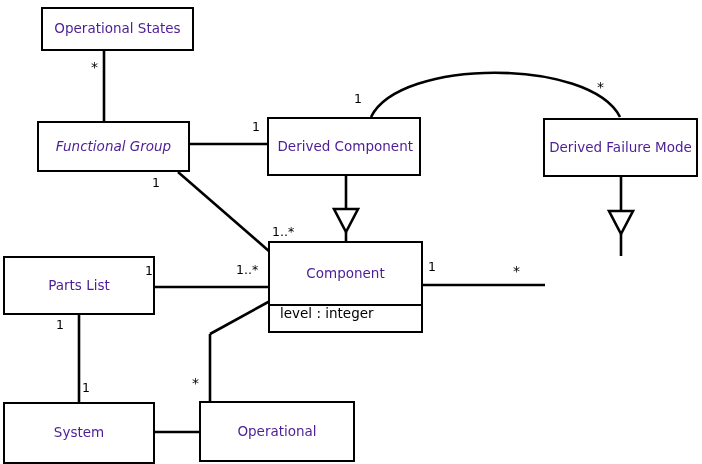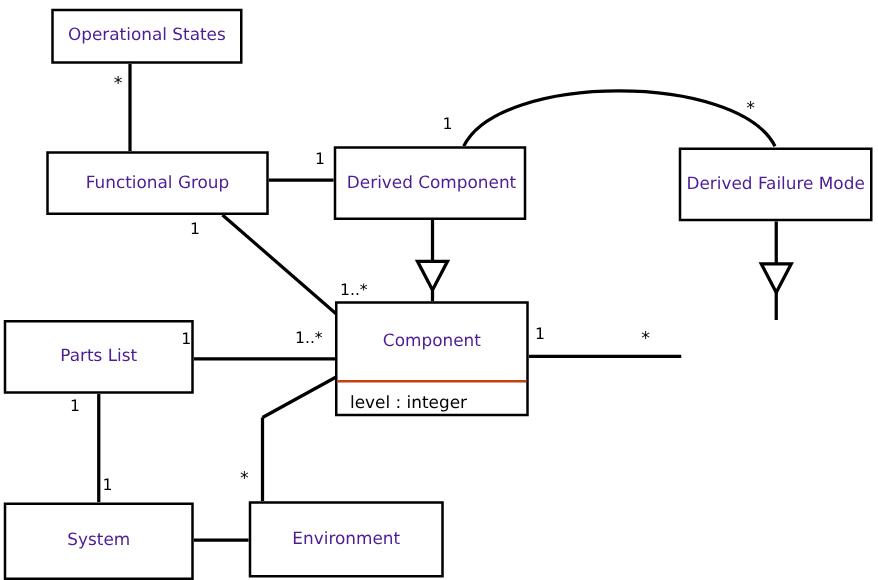--- a/index.html
+++ b/index.html
@@ -44,23 +44,23 @@
   }
   .uml-name-text {
     font-size: 13.5px;
     color: #4c1d95;
     line-height: 1.15;
     text-align: center;
     white-space: nowrap;
   }
   .uml-attr-compartment {
     flex: 0 0 auto;
-    border-top: 2px solid #c2410c;
+    border-top: 2px solid #000000;
     display: flex;
-    align-items: flex-end;
+    align-items: flex-start;
     box-sizing: border-box;
     padding: 0 10px;
   }
   .uml-attr-text {
     font-size: 13.5px;
     color: #000000;
     line-height: 1.15;
     white-space: nowrap;
   }
   .edge-label {
@@ -109,21 +109,21 @@
     <line x1="210" y1="401" x2="210" y2="334" stroke="#000000" stroke-width="2.6"></line>
     <line x1="210" y1="334" x2="270" y2="301" stroke="#000000" stroke-width="2.6"></line>
   </svg>
 
   <div class="uml-class" style="left:41px; top:7px; width:153px; height:44px;">
     <div class="uml-name-compartment">
       <span class="uml-name-text">Operational States</span>
     </div>
   </div>
 
-  <div class="uml-class" style="left:37px; top:121px; width:178px; height:51px;">
+  <div class="uml-class" style="left:37px; top:121px; width:153px; height:51px;font-style:italic;">
     <div class="uml-name-compartment">
       <span class="uml-name-text">Functional Group</span>
     </div>
   </div>
 
   <div class="uml-class" style="left:267px; top:117px; width:154px; height:59px;align-items:flex-end;">
     <div class="uml-name-compartment">
       <span class="uml-name-text">Derived Component</span>
     </div>
   </div>
@@ -151,21 +151,21 @@
 
 
   <div class="uml-class" style="left:3px; top:402px; width:152px; height:62px;">
     <div class="uml-name-compartment">
       <span class="uml-name-text">System</span>
     </div>
   </div>
 
   <div class="uml-class" style="left:199px; top:401px; width:156px; height:61px;">
     <div class="uml-name-compartment">
-      <span class="uml-name-text">Environment</span>
+      <span class="uml-name-text">Operational</span>
     </div>
   </div>
 
   <span class="edge-label star" style="left:91px; top:60px;">*</span>
 
   <span class="edge-label" style="left:252px; top:121px;">1</span>
 
   <span class="edge-label" style="left:152px; top:177px;">1</span>
 
   <span class="edge-label" style="left:272px; top:226px;">1..*</span>

